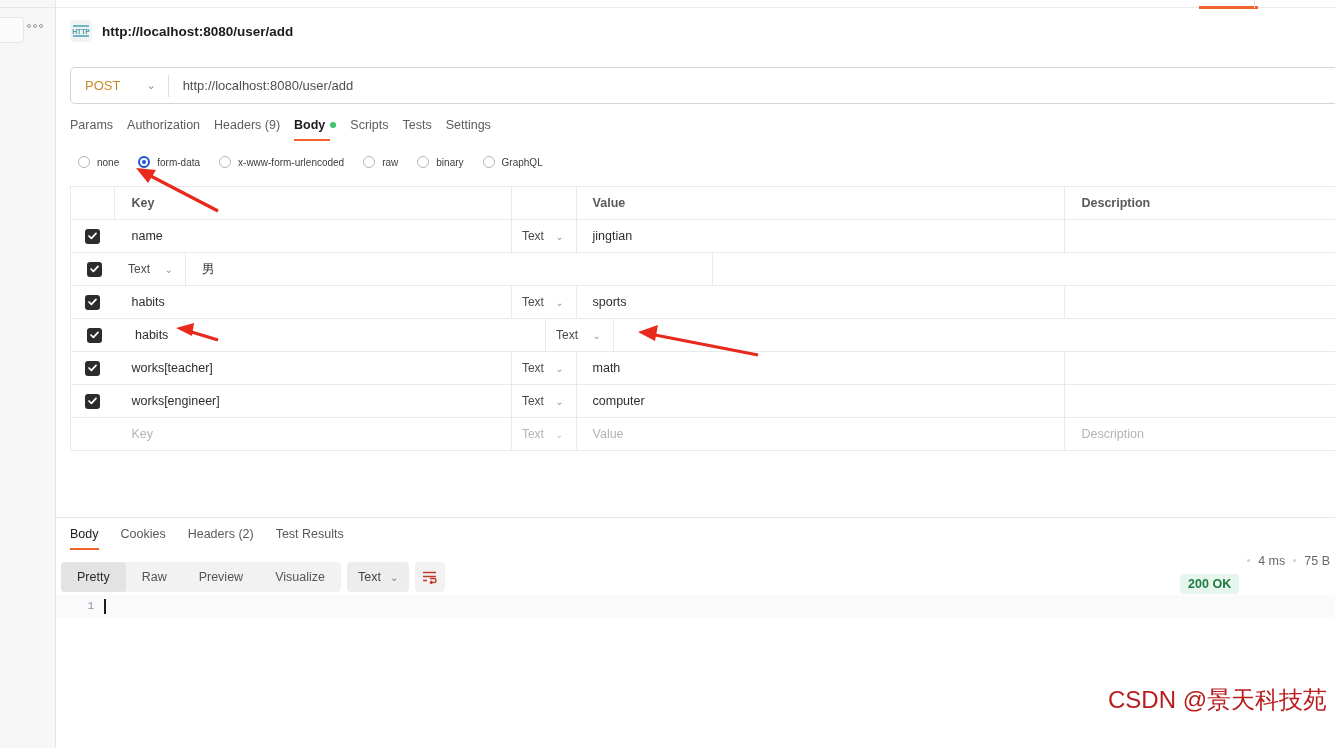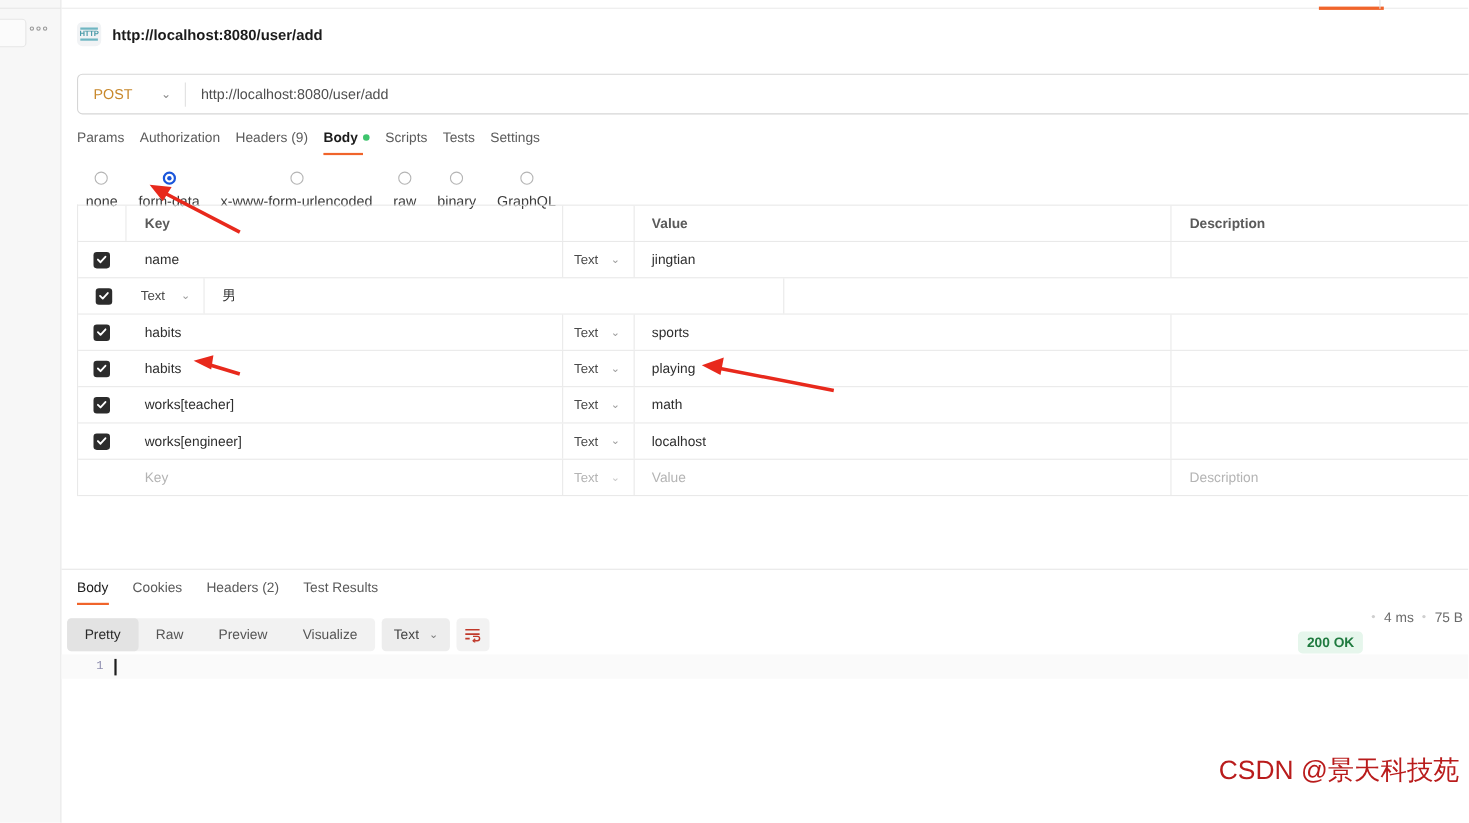--- a/index.html
+++ b/index.html
@@ -107,21 +107,21 @@
     background: #3ec46d; margin-left: 5px; vertical-align: 1px;
   }
 
   
   .radio-row {
     position: absolute; left: 22px; top: 156px;
     display: flex; align-items: center; gap: 0;
   }
   .radio {
     display: flex; align-items: center; gap: 7px; margin-right: 19px;
-    font-size: 13px; color: #3d3d3d; white-space: nowrap; flex-direction: column;
+    font-size: 10px; color: #3d3d3d; white-space: nowrap;
   }
   .radio .circle {
     width: 12px; height: 12px; border-radius: 50%;
     border: 1.4px solid #b5b5b5; background: #fff; position: relative; flex: none;
   }
   .radio.sel .circle { border-color: #1a56db; border-width: 2px; }
   .radio.sel .circle::after {
     content: ''; position: absolute; left: 2px; top: 2px;
     width: 4px; height: 4px; border-radius: 50%; background: #1a56db;
   }
@@ -446,23 +446,20 @@
             </svg>
           </span>
       </div>
       <div class="cell c-key">
           <span class="t">habits</span>
         </div>
       <div class="cell c-type">
           <span class="type-t">Text</span>
           <span class="chev">⌄</span>
         </div>
-      <div class="cell c-val">
-          <span class="t">playing</span>
-        </div>
       <div class="cell c-desc"></div>
     </div>
 
     <div class="kv-row">
       <div class="cell c-check">
         <span class="cbx">
             <svg width="9" height="8" viewBox="0 0 9 8">
               <path d="M1 4 L3.4 6.4 L8 1.4" fill="none" stroke="#fff" stroke-width="1.7" stroke-linecap="round" stroke-linejoin="round"></path>
             </svg>
           </span>
@@ -489,21 +486,21 @@
           </span>
       </div>
       <div class="cell c-key">
           <span class="t">works[engineer]</span>
         </div>
       <div class="cell c-type">
           <span class="type-t">Text</span>
           <span class="chev">⌄</span>
         </div>
       <div class="cell c-val">
-          <span class="t">localhost</span>
+          <span class="t">computer</span>
         </div>
       <div class="cell c-desc"></div>
     </div>
 
     <div class="kv-row">
       <div class="cell c-check"></div>
       <div class="cell c-key">
           <span class="ph">Key</span>
         </div>
       <div class="cell c-type">

